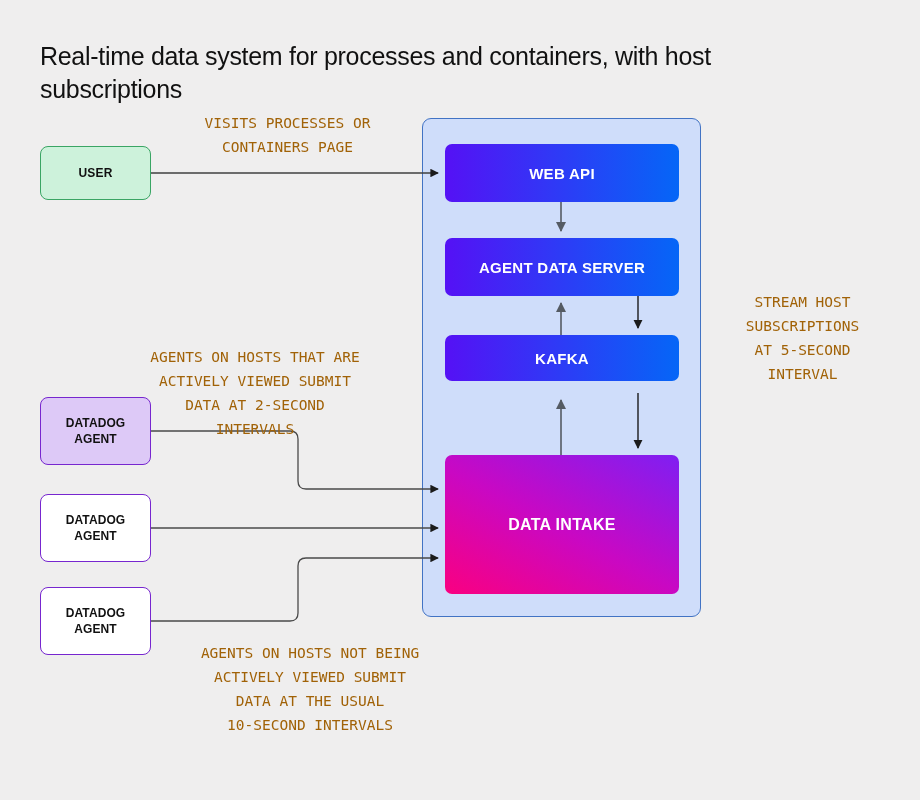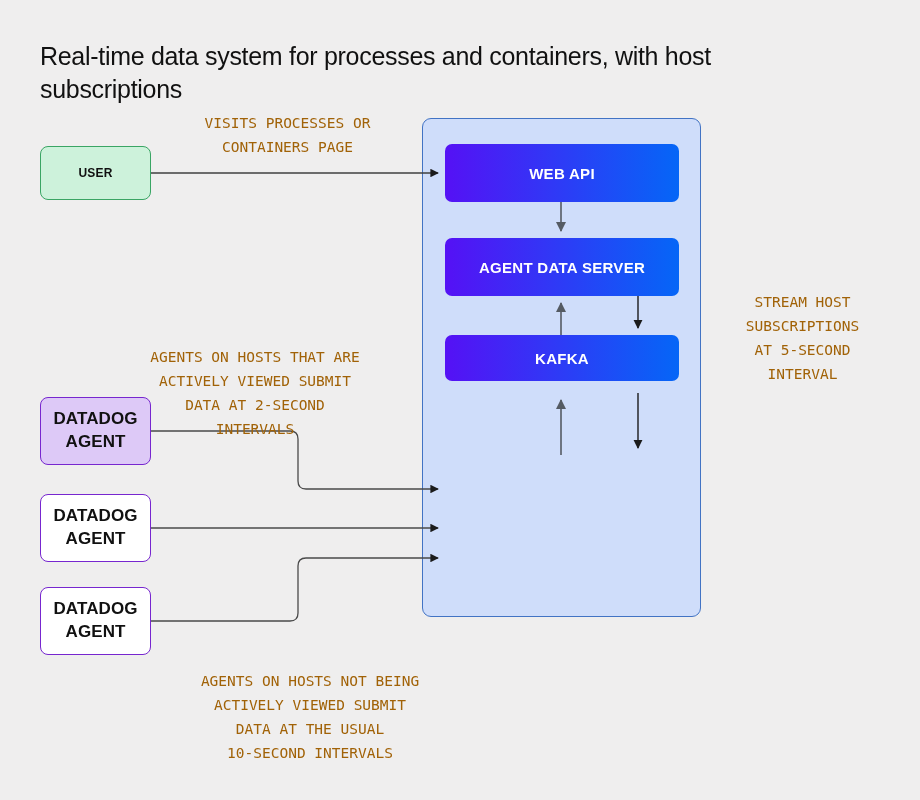--- a/index.html
+++ b/index.html
@@ -40,21 +40,21 @@
     font-size: 14.5px;
     line-height: 1.65;
     color: #a16207;
     text-align: center;
     white-space: pre-line;
     letter-spacing: 0px;
   }
 
   #annot-visits   { left: 150px; top: 112px; width: 275px; }
   #annot-active   { left: 95px;  top: 326px; width: 320px; margin-top: 20px; }
-  #annot-inactive { left: 145px; top: 670px; width: 330px; }
+  #annot-inactive { left: 145px; top: 642px; width: 330px; }
   #annot-stream   { left: 710px; top: 291px; width: 185px; }
 
   
   .node {
     position: absolute;
     display: flex;
     align-items: center;
     justify-content: center;
     text-align: center;
     font-family: "Liberation Sans", sans-serif;
@@ -72,21 +72,21 @@
     font-size: 12px;
     letter-spacing: 0.2px;
   }
 
   
   .agent {
     left: 40px;
     width: 111px; height: 68px;
     border: 1.4px solid #7726cf;
     color: #111111;
-    font-size: 17px;
+    font-size: 12px;
     line-height: 1.35;
     letter-spacing: 0.1px;
   }
   #node-agent-0 { top: 397px; background: #ddc9f7; }
   #node-agent-1 { top: 494px; background: #ffffff; }
   #node-agent-2 { top: 587px; background: #ffffff; }
 
   
   #system-container {
     position: absolute;
@@ -183,20 +183,21 @@
   <div class="node agent" id="node-agent-0" style="white-space: pre-line;">DATADOG
 AGENT</div>
   <div class="node agent" id="node-agent-1" style="white-space: pre-line;">DATADOG
 AGENT</div>
   <div class="node agent" id="node-agent-2" style="white-space: pre-line;">DATADOG
 AGENT</div>
 
   <div class="service" id="node-webapi">WEB API</div>
   <div class="service" id="node-livedata">AGENT DATA SERVER</div>
   <div class="service" id="node-kafka">KAFKA</div>
+  <div class="service" id="node-dataintake">DATA INTAKE</div>
 
   <div class="annot" id="annot-visits" style="white-space: pre-line;">VISITS PROCESSES OR
 CONTAINERS PAGE</div>
   <div class="annot" id="annot-active" style="white-space: pre-line;">AGENTS ON HOSTS THAT ARE
 ACTIVELY VIEWED SUBMIT
 DATA AT 2-SECOND
 INTERVALS</div>
   <div class="annot" id="annot-inactive" style="white-space: pre-line;">AGENTS ON HOSTS NOT BEING
 ACTIVELY VIEWED SUBMIT
 DATA AT THE USUAL

